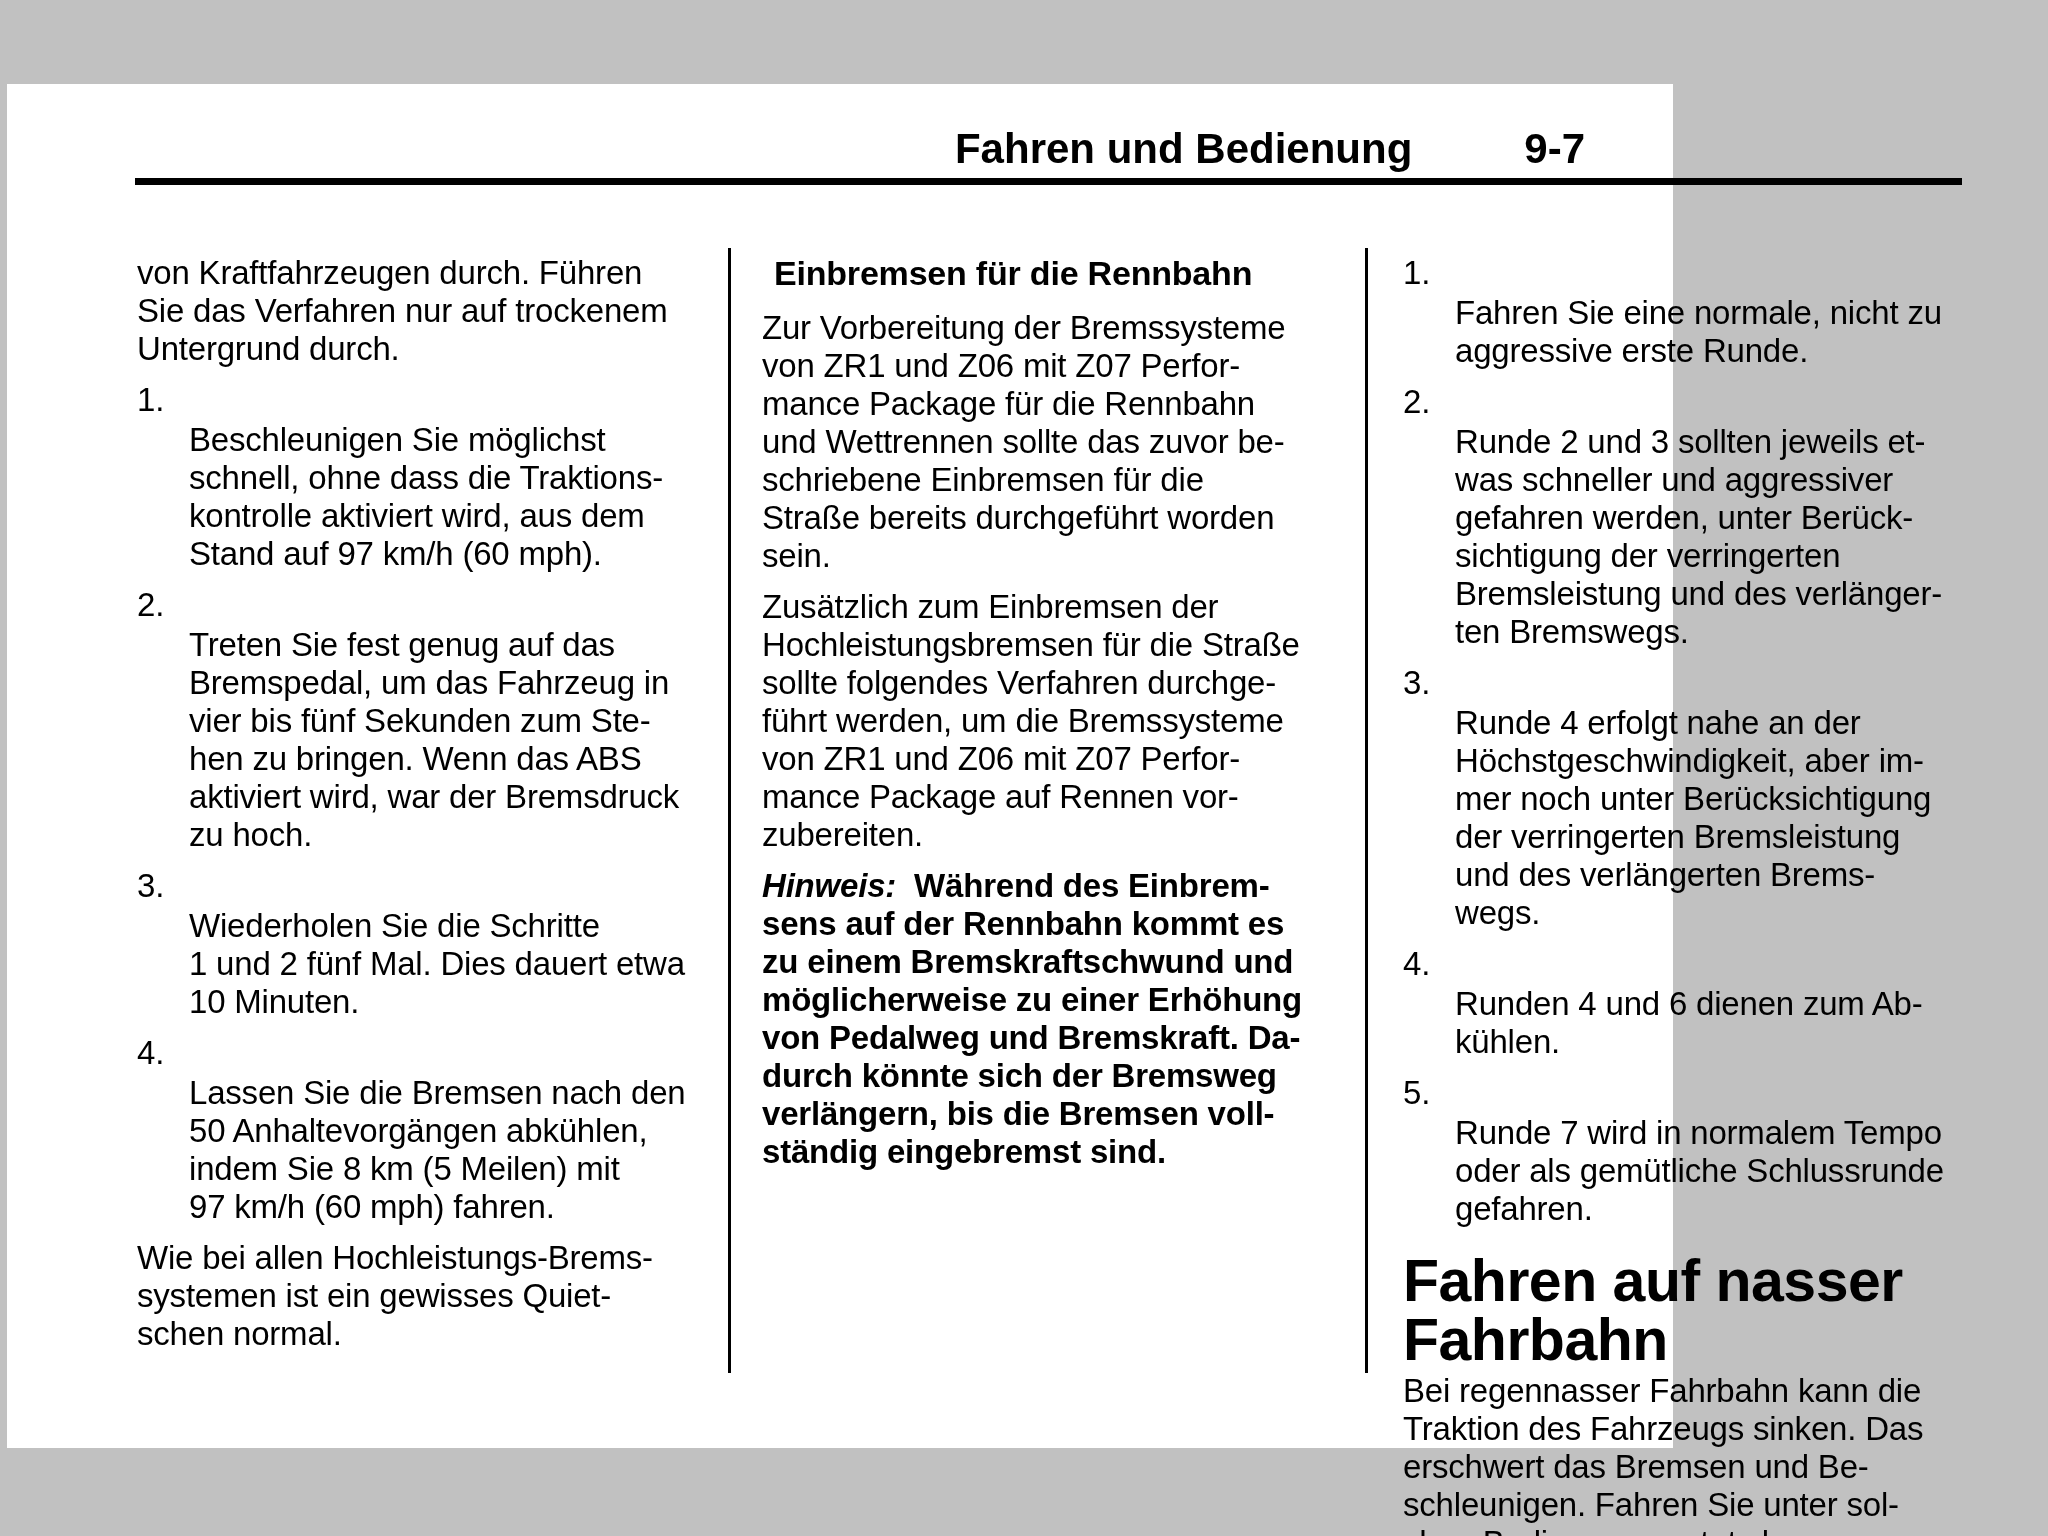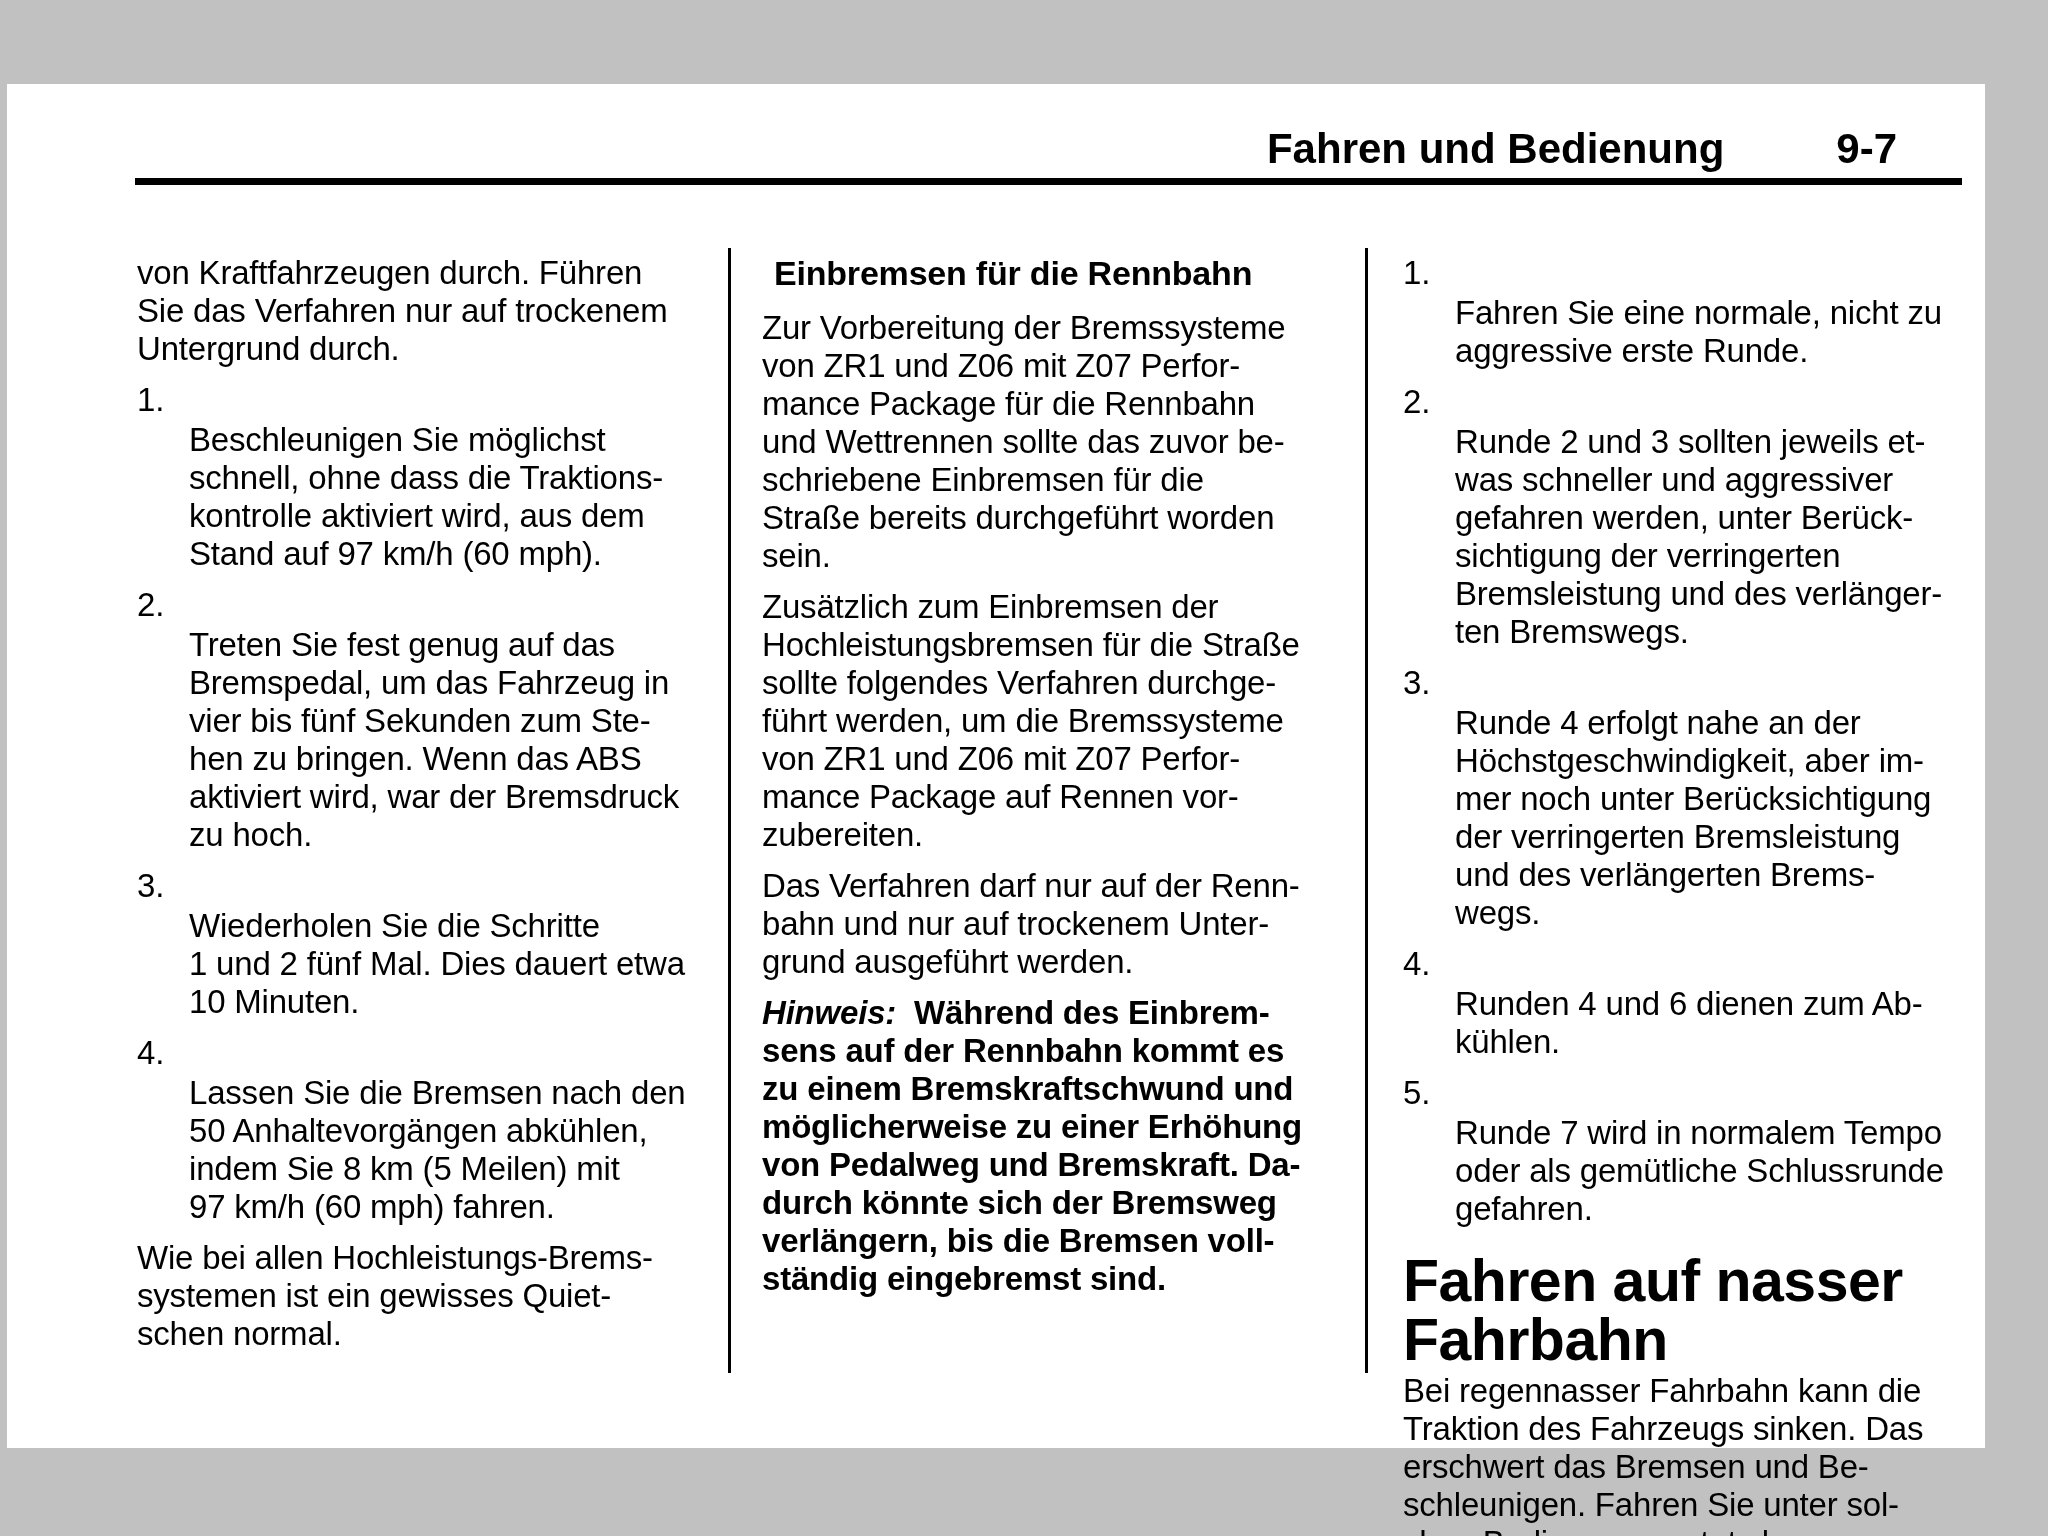--- a/index.html
+++ b/index.html
@@ -6,21 +6,21 @@
   body {
     width:2048px; height:1536px;
     background:#c1c1c1;
     position:relative;
     font-family:"Liberation Sans", sans-serif;
     color:#000;
     overflow:hidden;
   }
   .page {
     position:absolute; left:7px; top:84px;
-    width:1978px; height:1364px;
+    width:1666px; height:1364px;
     background:#ffffff;
   }
   .header-row {
     position:absolute; top:41px; right:88px;
     display:flex; gap:112px; align-items:baseline;
     font-size:42px; font-weight:bold; line-height:48px;
     white-space:nowrap;
   }
   .header-rule {
     position:absolute; left:128px; top:94px;
@@ -118,23 +118,20 @@
 schriebene Einbremsen für die
 Straße bereits durchgeführt worden
 sein.</p>
     <p class="para lines">Zusätzlich zum Einbremsen der
 Hochleistungsbremsen für die Straße
 sollte folgendes Verfahren durchge-
 führt werden, um die Bremssysteme
 von ZR1 und Z06 mit Z07 Perfor-
 mance Package auf Rennen vor-
 zubereiten.</p>
-    <p class="para lines">Das Verfahren darf nur auf der Renn-
-bahn und nur auf trockenem Unter-
-grund ausgeführt werden.</p>
     <p class="note"><span class="note-label">Hinweis:</span><span class="lines">Während des Einbrem-
 sens auf der Rennbahn kommt es
 zu einem Bremskraftschwund und
 möglicherweise zu einer Erhöhung
 von Pedalweg und Bremskraft. Da-
 durch könnte sich der Bremsweg
 verlängern, bis die Bremsen voll-
 ständig eingebremst sind.</span></p>
   </div>
 

